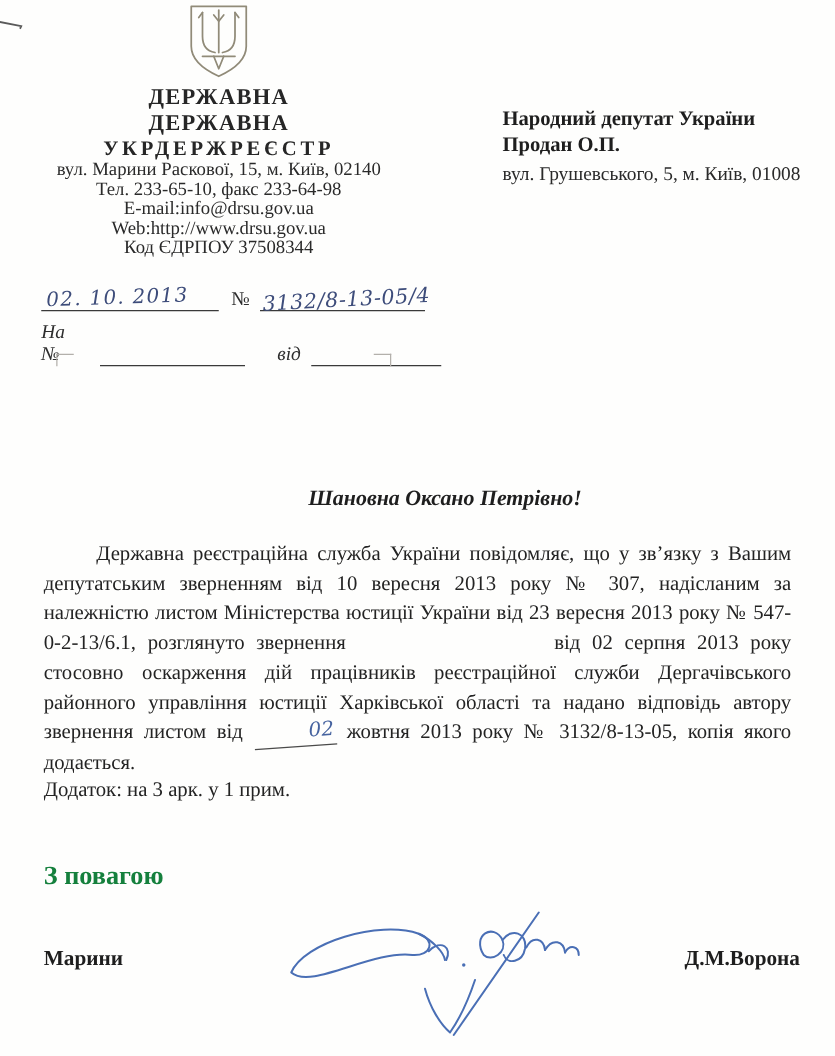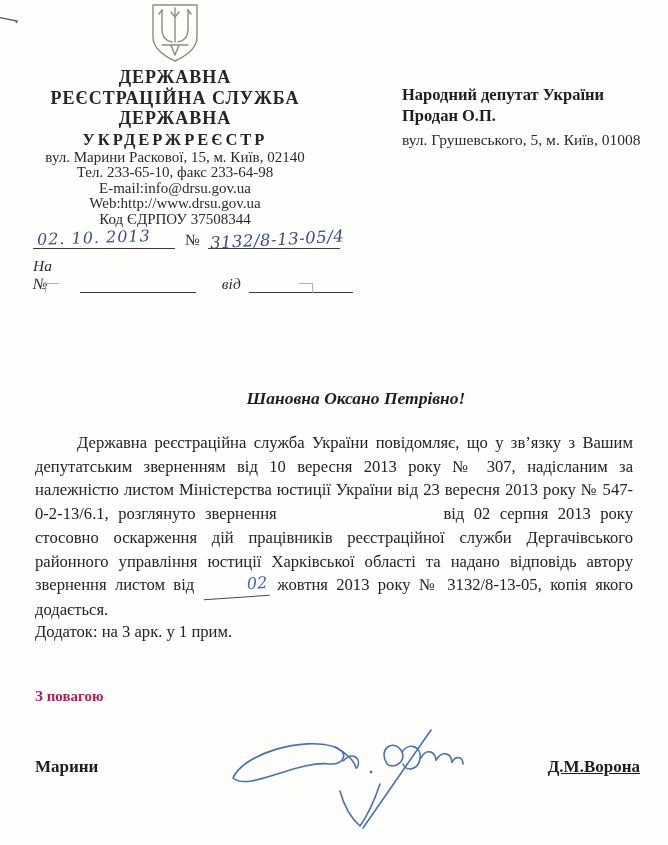--- a/index.html
+++ b/index.html
@@ -46,23 +46,23 @@
     left:35px;top:431px;width:598px;
     font-size:16.6px;line-height:23.7px;text-align:justify;text-indent:42px;color:#232323;
   }
   .redact-gap{display:inline-block;width:148px;height:1px;}
   .hand-inline{
     font-style:italic;color:#46639f;font-size:16px;
     font-family:"DejaVu Serif","Liberation Serif",serif;
     border-bottom:1px solid #4a4a4a;padding:0 2px;display:inline-block;transform:rotate(-4deg);
   }
   .attachment{left:35px;top:622px;font-size:16.6px;color:#232323;}
-  .regards{left:35px;top:688px;font-weight:bold;font-size:15px;color:#be185d;}
+  .regards{left:35px;top:688px;font-weight:bold;font-size:21px;color:#15803d;}
   .sign-row-left{left:35px;top:757px;font-weight:bold;font-size:17px;color:#1e1e1e;}
-  .sign-row-right{right:28px;top:757px;font-weight:bold;font-size:17px;color:#1e1e1e;text-decoration:underline;}
+  .sign-row-right{right:28px;top:757px;font-weight:bold;font-size:17px;color:#1e1e1e;}
   .signature{left:225px;top:720px;}
 </style>
 </head>
 <body>
 
 <svg class="abs artifact" width="26" height="10" viewBox="0 0 26 10">
   <path d="M0,3 L20,7 L19,9" stroke="#5a5a5a" stroke-width="1.4" fill="none"></path>
 </svg>
 
 <div class="abs letterhead">
@@ -72,21 +72,20 @@
       <path d="M16,7 V26 C16,34 20,38 26,39"></path>
       <path d="M42,7 V26 C42,34 38,38 32,39"></path>
       <path d="M16,7 L13,11 M42,7 L45,11"></path>
       <path d="M29,5 V39"></path>
       <path d="M25,9 L29,14 L33,9"></path>
       <path d="M16,42 H42"></path>
       <path d="M25,42 L29,52 L33,42"></path>
     </g>
   </svg>
   <div class="org-line">ДЕРЖАВНА</div>
-  <div class="org-line">РЕЄСТРАЦІЙНА СЛУЖБА</div>
   <div class="org-line">ДЕРЖАВНА</div>
   <div class="org-short">УКРДЕРЖРЕЄСТР</div>
   <div class="contact">вул. Марини Раскової, 15, м. Київ, 02140</div>
   <div class="contact">Тел. 233-65-10, факс 233-64-98</div>
   <div class="contact">E-mail:info@drsu.gov.ua</div>
   <div class="contact">Web:http://www.drsu.gov.ua</div>
   <div class="contact">Код ЄДРПОУ 37508344</div>
 </div>
 
 <div class="abs ref-row" style="top:231px;">

